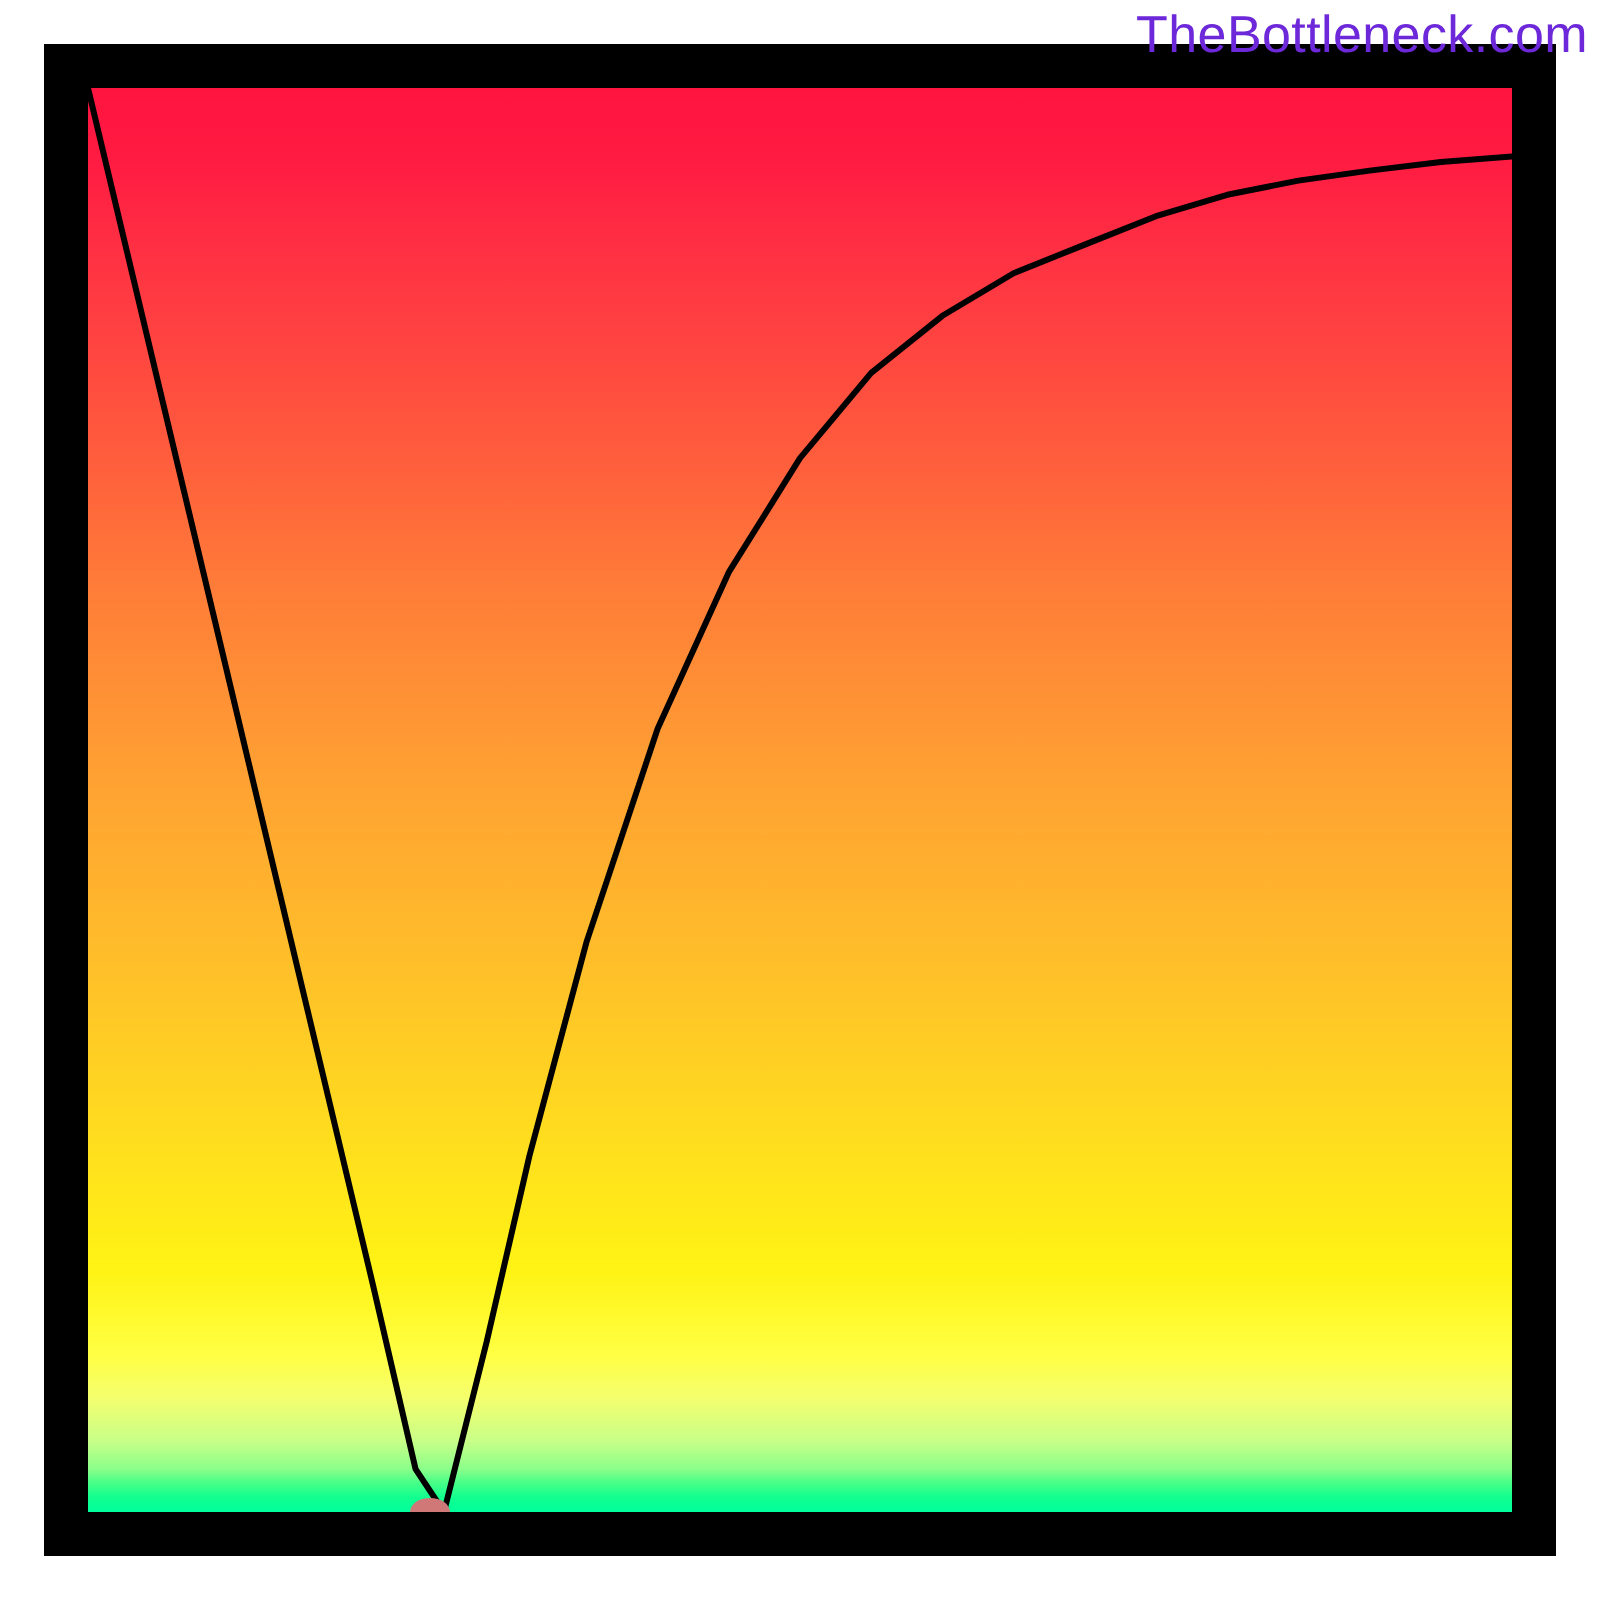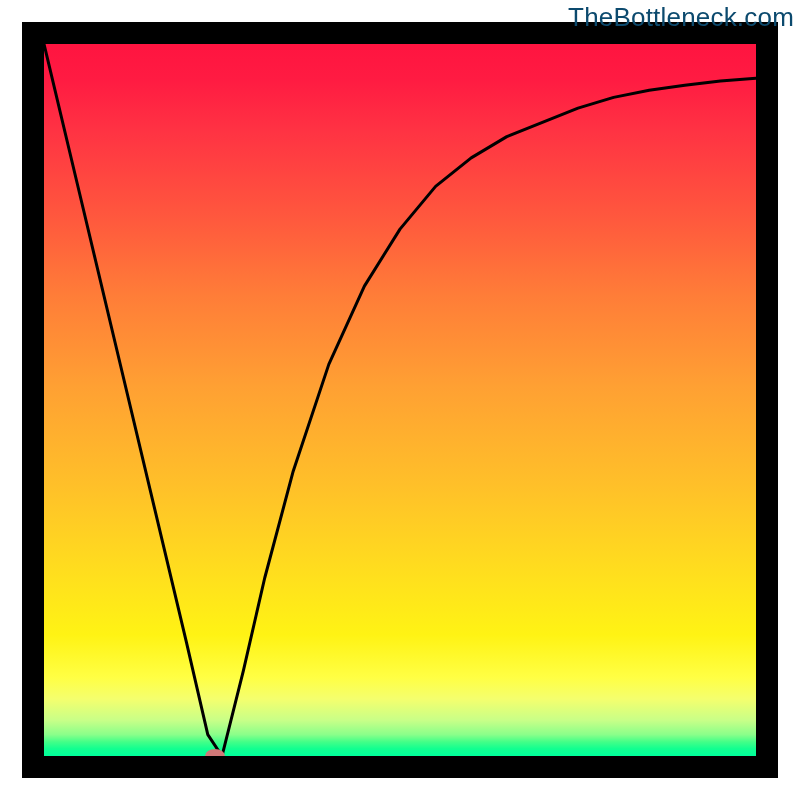--- a/index.html
+++ b/index.html
@@ -12,21 +12,21 @@
   }
   .container {
     position: relative;
     width: 800px;
     height: 800px;
   }
   .watermark {
     position: absolute;
     top: 2px;
     right: 6px;
-    color: #0c4a6e;
+    color: #6d28d9;
     font-size: 26px;
     font-weight: 400;
     z-index: 10;
     letter-spacing: 0.2px;
   }
   .chart-frame {
     position: absolute;
     left: 22px;
     top: 22px;
     width: 756px;

